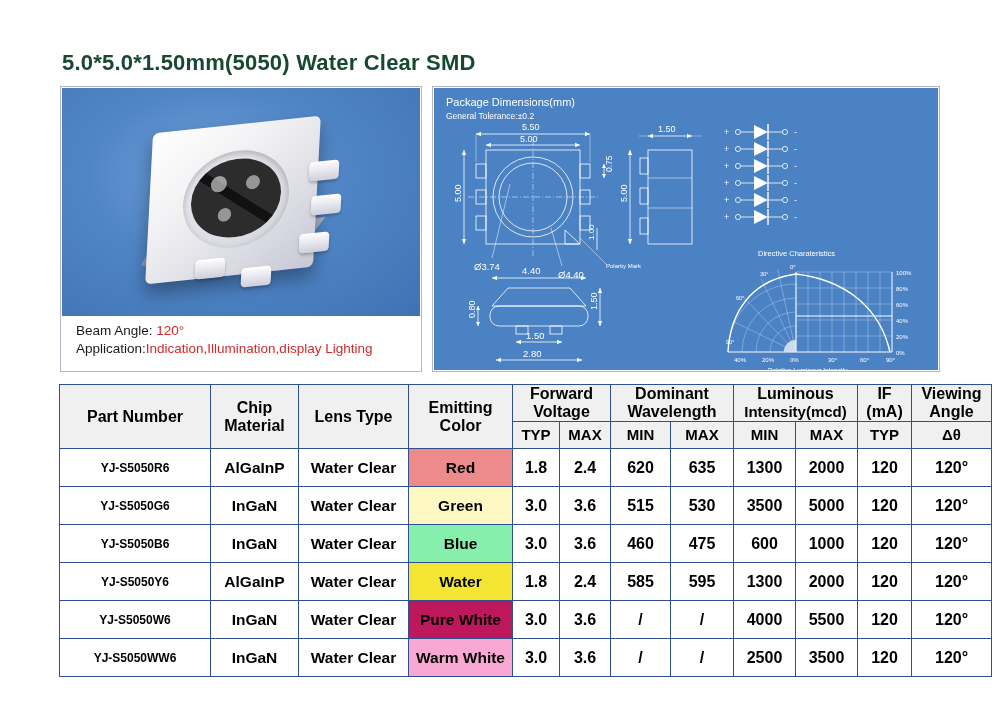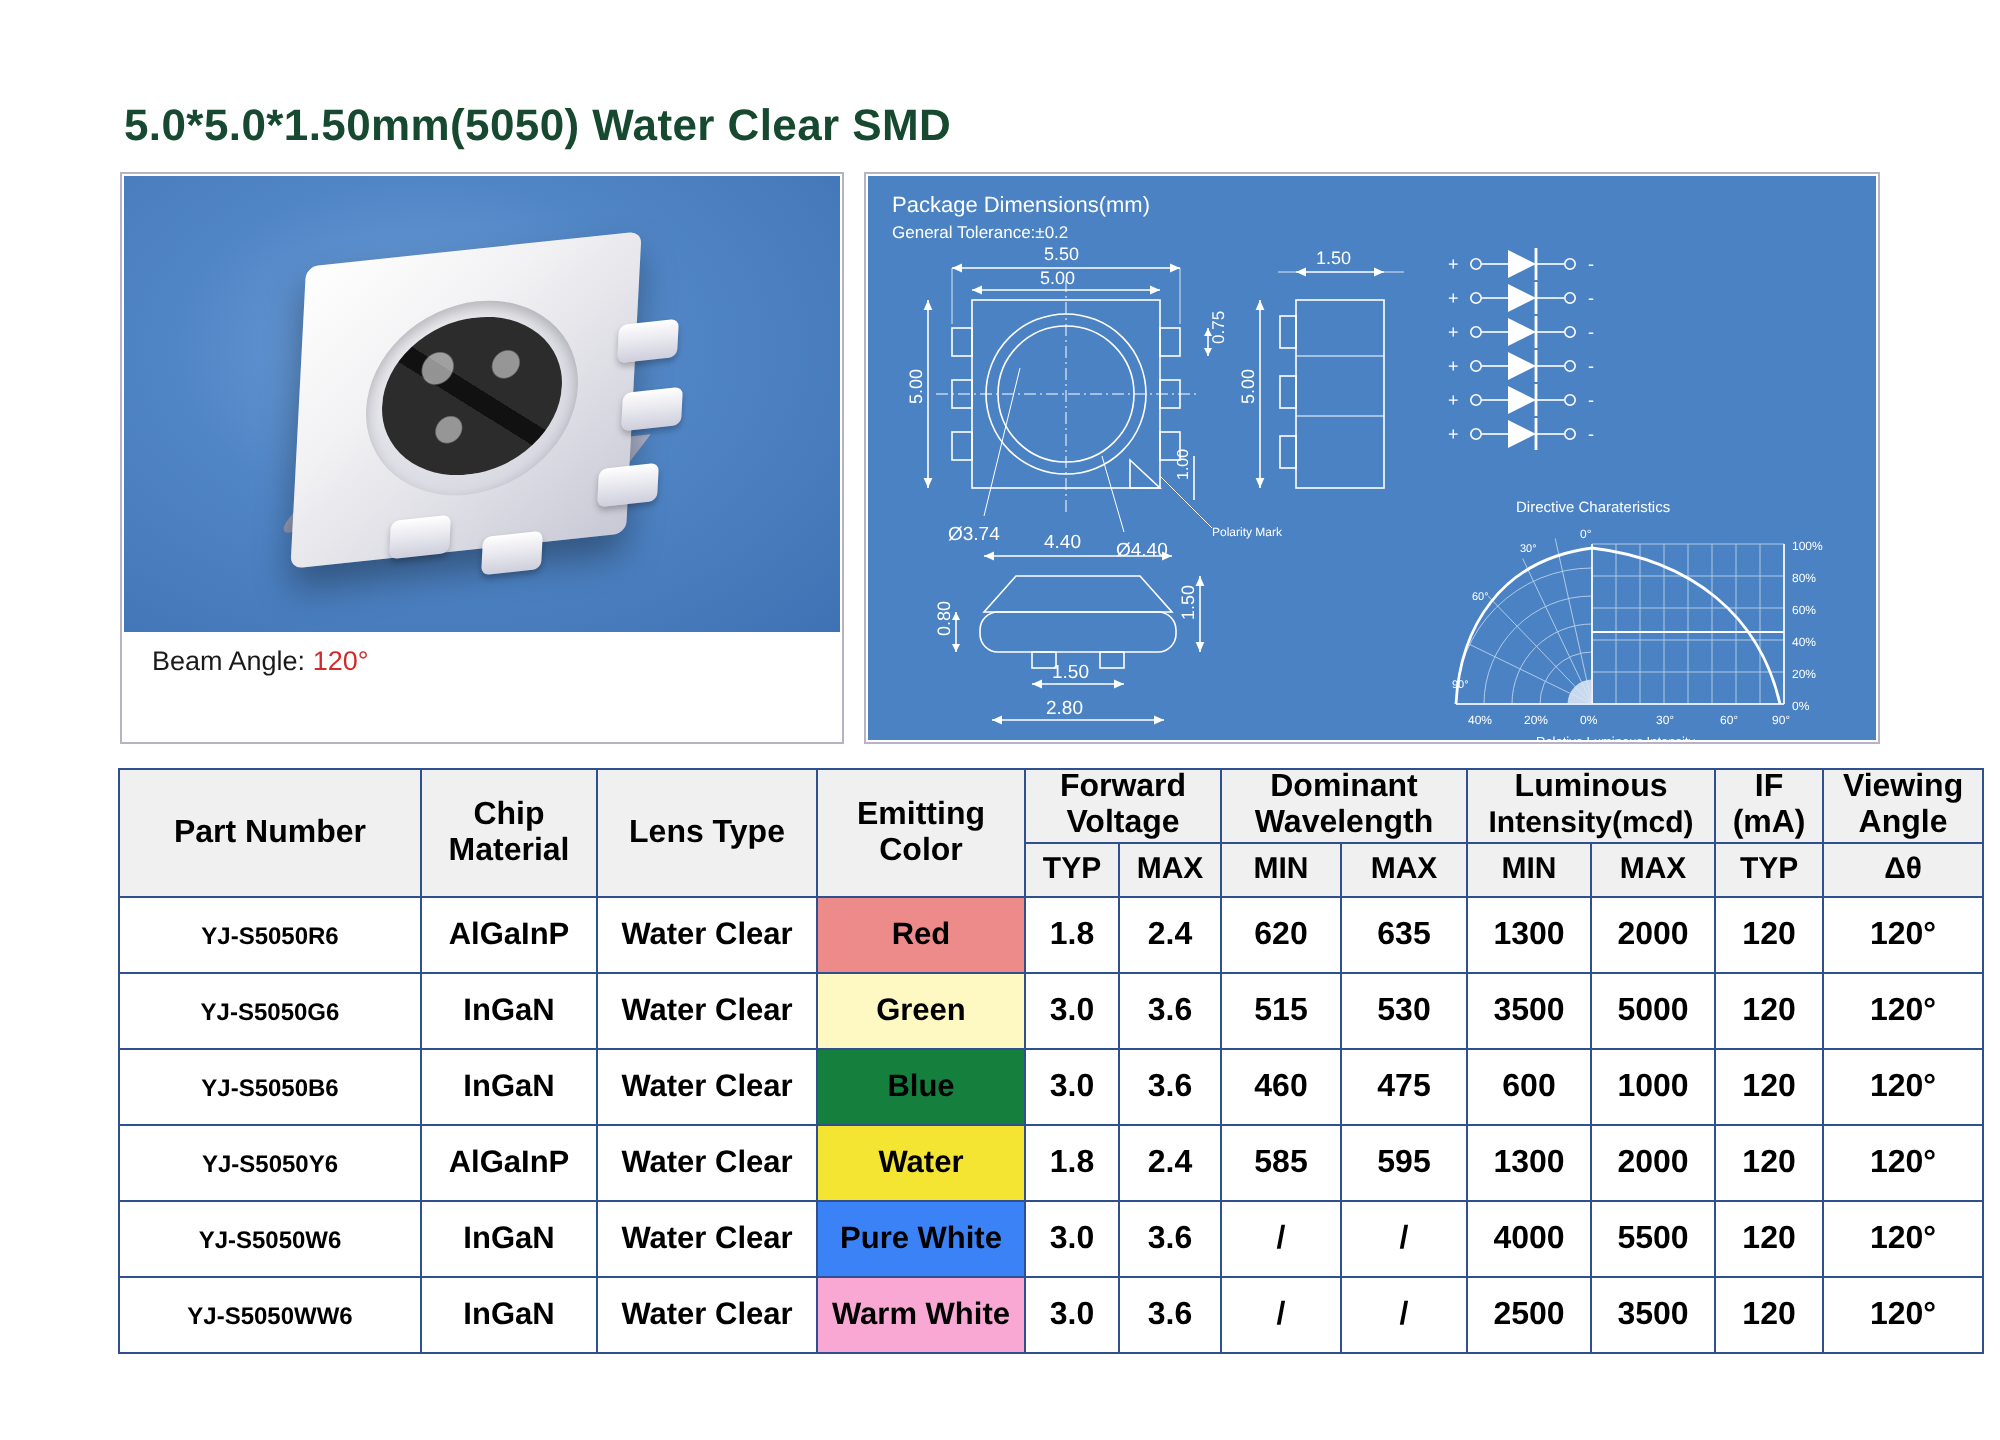--- a/index.html
+++ b/index.html
@@ -154,20 +154,21 @@
           <div class="led-die"></div>
           <div class="pad p1"></div>
           <div class="pad p2"></div>
           <div class="pad p3"></div>
           <div class="pad p4"></div>
           <div class="pad p5"></div>
         </div>
       </div>
       <div class="photo-caption">
         <div class="cap-line1"><span class="cap-lbl">Beam Angle: </span><span class="val">120°</span></div>
+        <div><span class="cap-lbl">Application:</span><span class="cap-red">Indication,Illumination,display Lighting</span></div>
       </div>
     </div>
 
     <div class="panel panel-right">
       <div class="tech">
         <svg width="506" height="284" viewBox="0 0 506 284">
           <g fill="none" stroke="#ffffff" stroke-width="0.8" font-family="Liberation Sans, sans-serif" font-size="8">
 
             <text x="12" y="18" fill="#ffffff" stroke="none" font-size="11">Package Dimensions(mm)</text>
             <text x="12" y="31" fill="#ffffff" stroke="none" font-size="8.5">General Tolerance:±0.2</text>
@@ -493,21 +494,21 @@
             <td class="c-num">530</td>
             <td class="c-num">3500</td>
             <td class="c-num">5000</td>
             <td class="c-num">120</td>
             <td class="c-num">120°</td>
           </tr>
           <tr>
             <td class="c-part">YJ-S5050B6</td>
             <td class="c-chip">InGaN</td>
             <td class="c-lens">Water Clear</td>
-            <td class="c-color" style="background: #15803d;">Blue</td>
+            <td class="c-color" style="background: #86efac;">Blue</td>
             <td class="c-num">3.0</td>
             <td class="c-num">3.6</td>
             <td class="c-num">460</td>
             <td class="c-num">475</td>
             <td class="c-num">600</td>
             <td class="c-num">1000</td>
             <td class="c-num">120</td>
             <td class="c-num">120°</td>
           </tr>
           <tr>
@@ -521,21 +522,21 @@
             <td class="c-num">595</td>
             <td class="c-num">1300</td>
             <td class="c-num">2000</td>
             <td class="c-num">120</td>
             <td class="c-num">120°</td>
           </tr>
           <tr>
             <td class="c-part">YJ-S5050W6</td>
             <td class="c-chip">InGaN</td>
             <td class="c-lens">Water Clear</td>
-            <td class="c-color" style="background: #3b82f6;">Pure White</td>
+            <td class="c-color" style="background: #be185d;">Pure White</td>
             <td class="c-num">3.0</td>
             <td class="c-num">3.6</td>
             <td class="c-num">/</td>
             <td class="c-num">/</td>
             <td class="c-num">4000</td>
             <td class="c-num">5500</td>
             <td class="c-num">120</td>
             <td class="c-num">120°</td>
           </tr>
           <tr>

